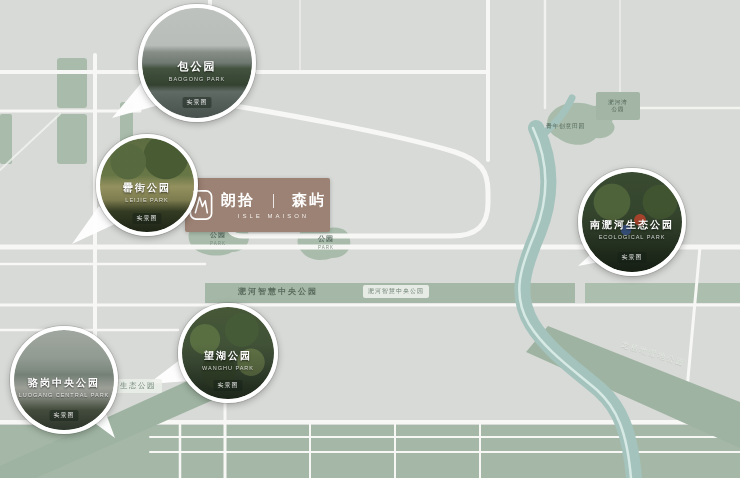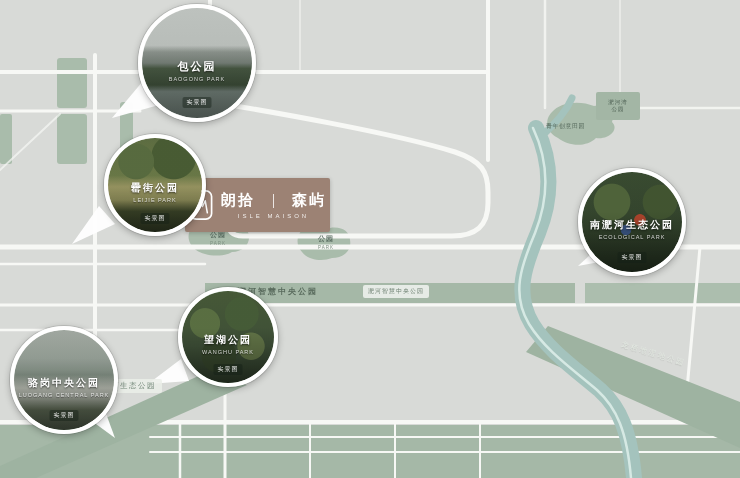--- a/index.html
+++ b/index.html
@@ -37,25 +37,25 @@
   .poi-sub{
     font-size:5.5px;letter-spacing:1px;color:rgba(255,255,255,.78);
     text-shadow:0 1px 1px rgba(0,0,0,.5);margin-top:2px;white-space:nowrap;
   }
   .poi-badge{
     position:absolute;bottom:9%;left:50%;transform:translateX(-50%);
     font-size:6px;letter-spacing:1px;color:rgba(255,255,255,.92);
     background:rgba(20,30,22,.45);padding:1px 4px;border-radius:2px;white-space:nowrap;
   }
   .poi-0{left:138px;top:4px;width:110px;height:110px;}
-  .poi-1{left:104px;top:134px;width:94px;height:94px;}
+  .poi-1{left:96px;top:134px;width:94px;height:94px;}
   .poi-1 .poi-title{font-size:10px;}
   .poi-2{left:10px;top:326px;width:100px;height:100px;}
   .poi-2 .poi-title{font-size:10px;}
-  .poi-3{left:178px;top:287px;width:92px;height:92px;}
+  .poi-3{left:178px;top:303px;width:92px;height:92px;}
   .poi-3 .poi-title{font-size:10px;}
   .poi-4{left:578px;top:168px;width:100px;height:100px;}
   .poi-4 .poi-title{font-size:10px;}
 
   
   .photo-0{background:
     linear-gradient(180deg,#c7ccc8 0%,#c2c7c3 34%,#8e968f 40%,#7d877f 50%,#4d5f48 55%,#42543e 70%,#7e8d85 76%,#74837c 100%);}
   .photo-1{background:
     radial-gradient(circle at 30% 25%, #5c7042 0 18%, transparent 19%),
     radial-gradient(circle at 70% 20%, #4c6036 0 22%, transparent 23%),

